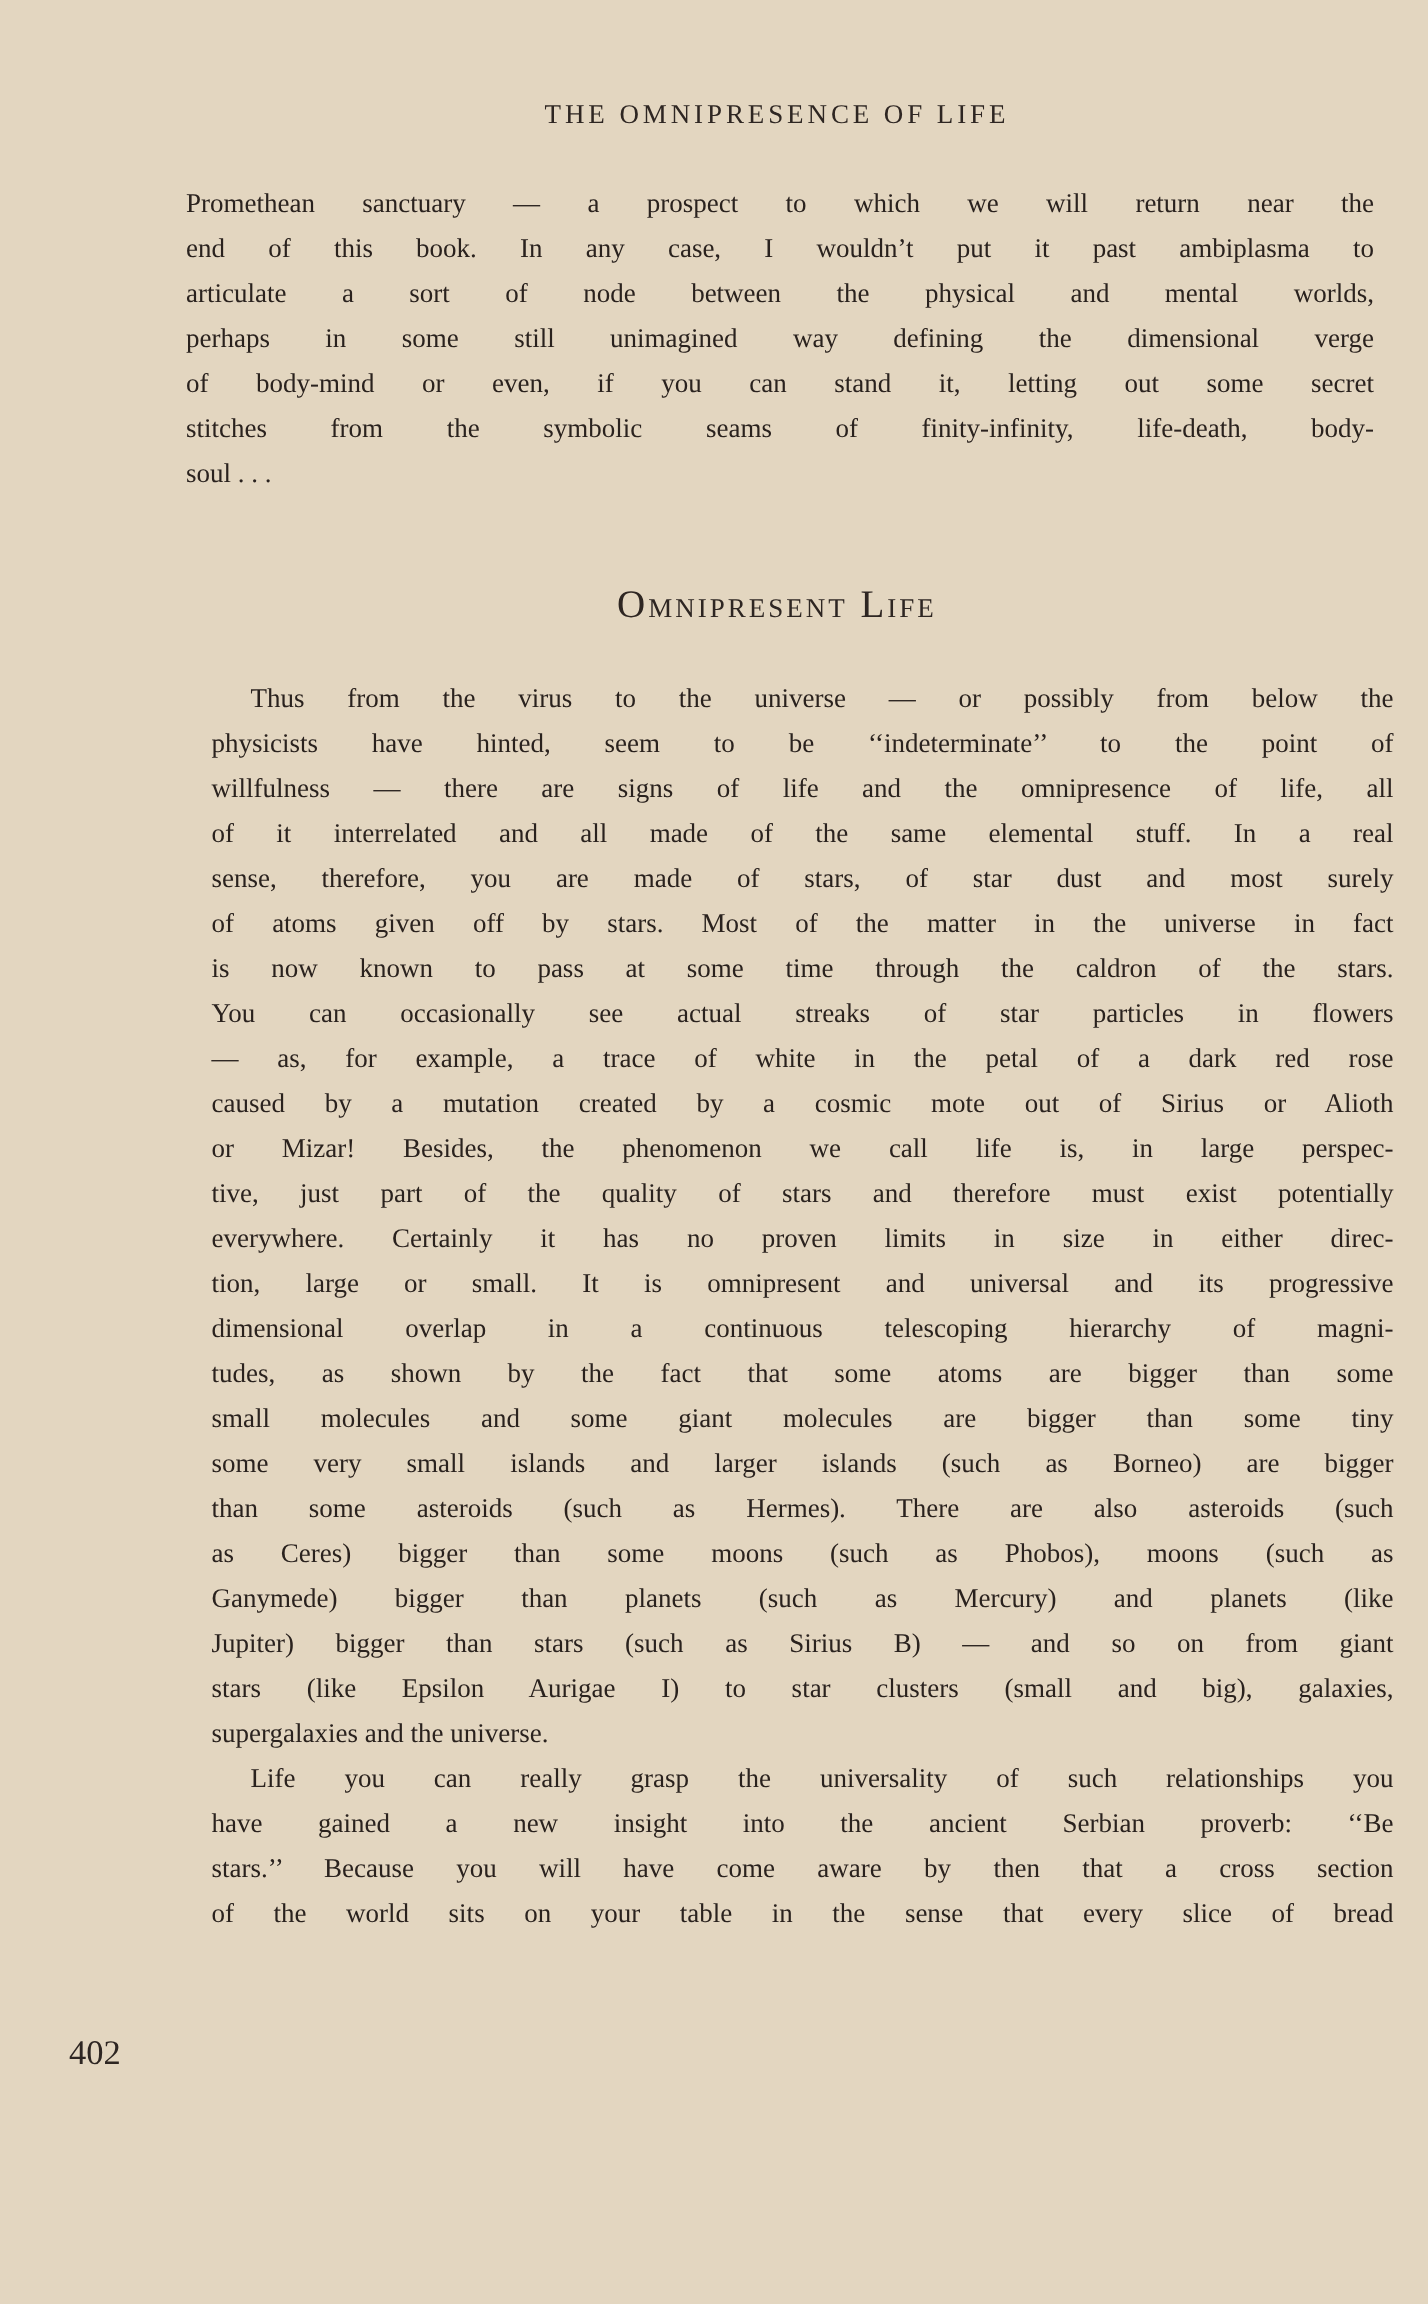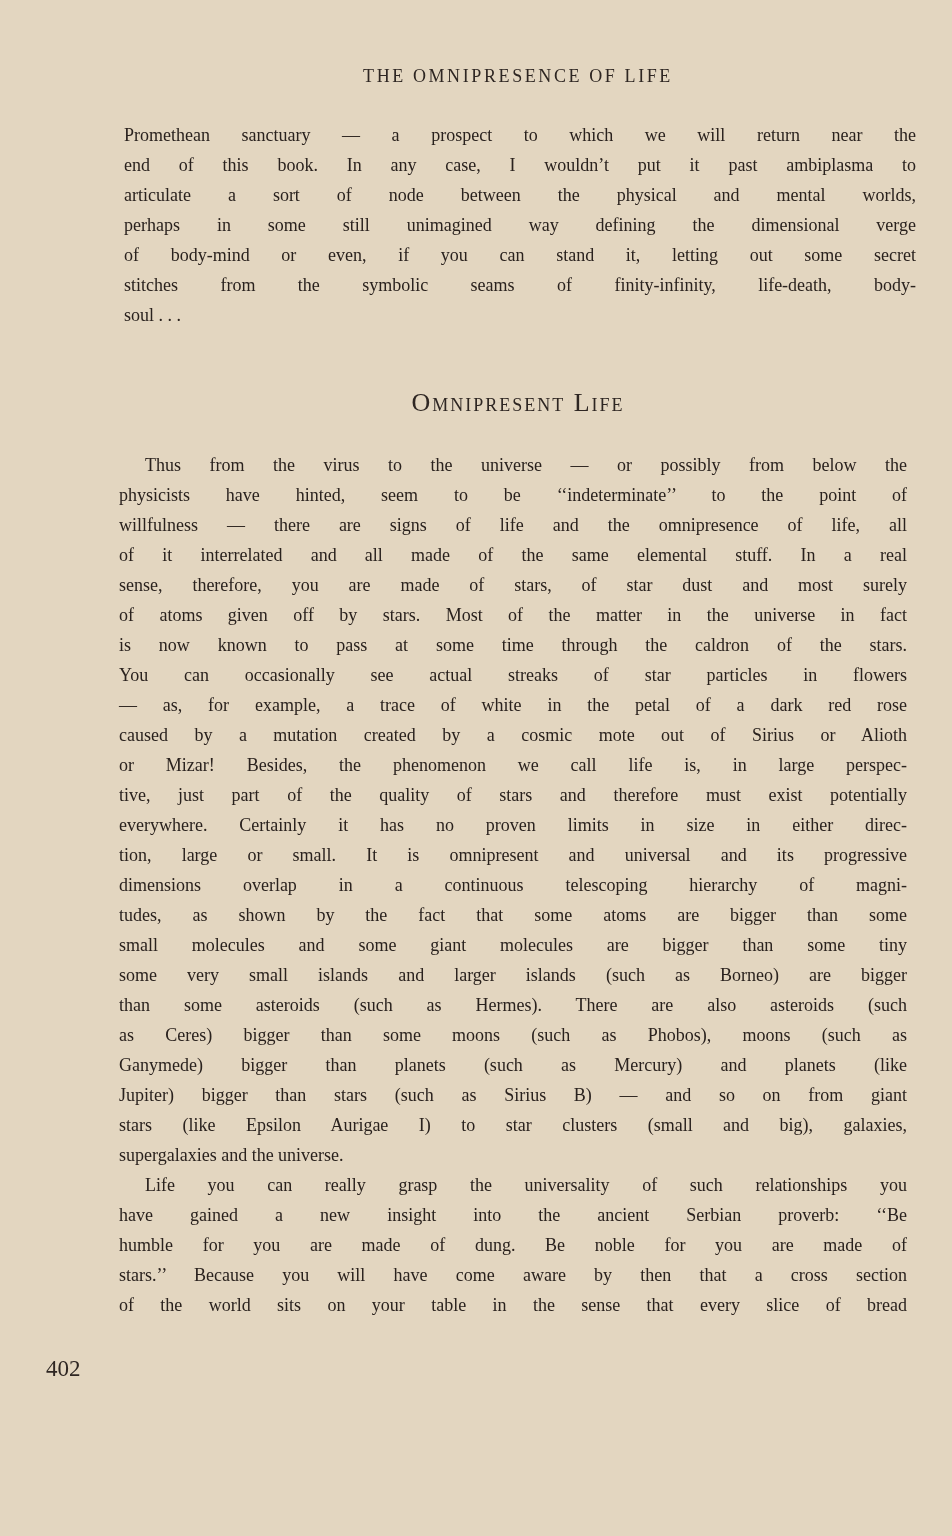--- a/index.html
+++ b/index.html
@@ -40,21 +40,21 @@
     position: absolute;
     top: 388px;
     left: 0;
     width: 1036px;
     text-align: center;
     font-size: 26px;
     letter-spacing: 2px;
     font-variant: small-caps;
     color: #2e2622;
   }
-  .p2 { top: 450px; left: 119px; width: 788px; }
+  .p2 { top: 450px; left: 141px; width: 788px; }
   .line {
     display: block;
     text-align: justify;
     text-align-last: justify;
     white-space: nowrap;
     overflow: visible;
   }
   .line.last { text-align-last: left; }
   .line.indent { padding-left: 26px; }
   .page-number {
@@ -90,30 +90,29 @@
   <span class="line">sense, therefore, you are made of stars, of star dust and most surely</span>
   <span class="line">of atoms given off by stars.  Most of the matter in the universe in fact</span>
   <span class="line">is now known to pass at some time through the caldron of the stars.</span>
   <span class="line">You can occasionally see actual streaks of star particles in flowers</span>
   <span class="line">— as, for example, a trace of white in the petal of a dark red rose</span>
   <span class="line">caused by a mutation created by a cosmic mote out of Sirius or Alioth</span>
   <span class="line">or Mizar!  Besides, the phenomenon we call life is, in large perspec-</span>
   <span class="line">tive, just part of the quality of stars and therefore must exist potentially</span>
   <span class="line">everywhere.  Certainly it has no proven limits in size in either direc-</span>
   <span class="line">tion, large or small.  It is omnipresent and universal and its progressive</span>
-  <span class="line">dimensions overlap in a continuous telescoping hierarchy of magni-</span>
+  <span class="line">dimensional overlap in a continuous telescoping hierarchy of magni-</span>
   <span class="line">tudes, as shown by the fact that some atoms are bigger than some</span>
   <span class="line">small molecules and some giant molecules are bigger than some tiny</span>
   <span class="line">some very small islands and larger islands (such as Borneo) are bigger</span>
   <span class="line">than some asteroids (such as Hermes).  There are also asteroids (such</span>
   <span class="line">as Ceres) bigger than some moons (such as Phobos), moons (such as</span>
   <span class="line">Ganymede) bigger than planets (such as Mercury) and planets (like</span>
   <span class="line">Jupiter) bigger than stars (such as Sirius B) — and so on from giant</span>
   <span class="line">stars (like Epsilon Aurigae I) to star clusters (small and big), galaxies,</span>
   <span class="line last">supergalaxies and the universe.</span>
   <span class="line indent">Life you can really grasp the universality of such relationships you</span>
   <span class="line">have gained a new insight into the ancient Serbian proverb: ‘‘Be</span>
-  <span class="line">humble for you are made of dung.  Be noble for you are made of</span>
   <span class="line">stars.’’  Because you will have come aware by then that a cross section</span>
   <span class="line">of the world sits on your table in the sense that every slice of bread</span>
 </div>
 
 <div class="page-number">402</div>
 
 </body></html>

